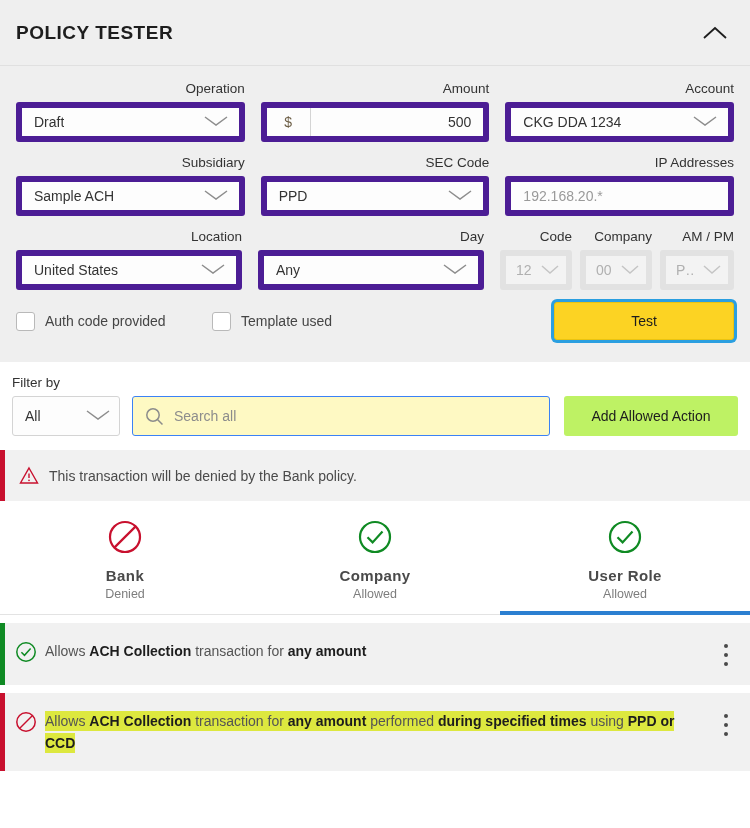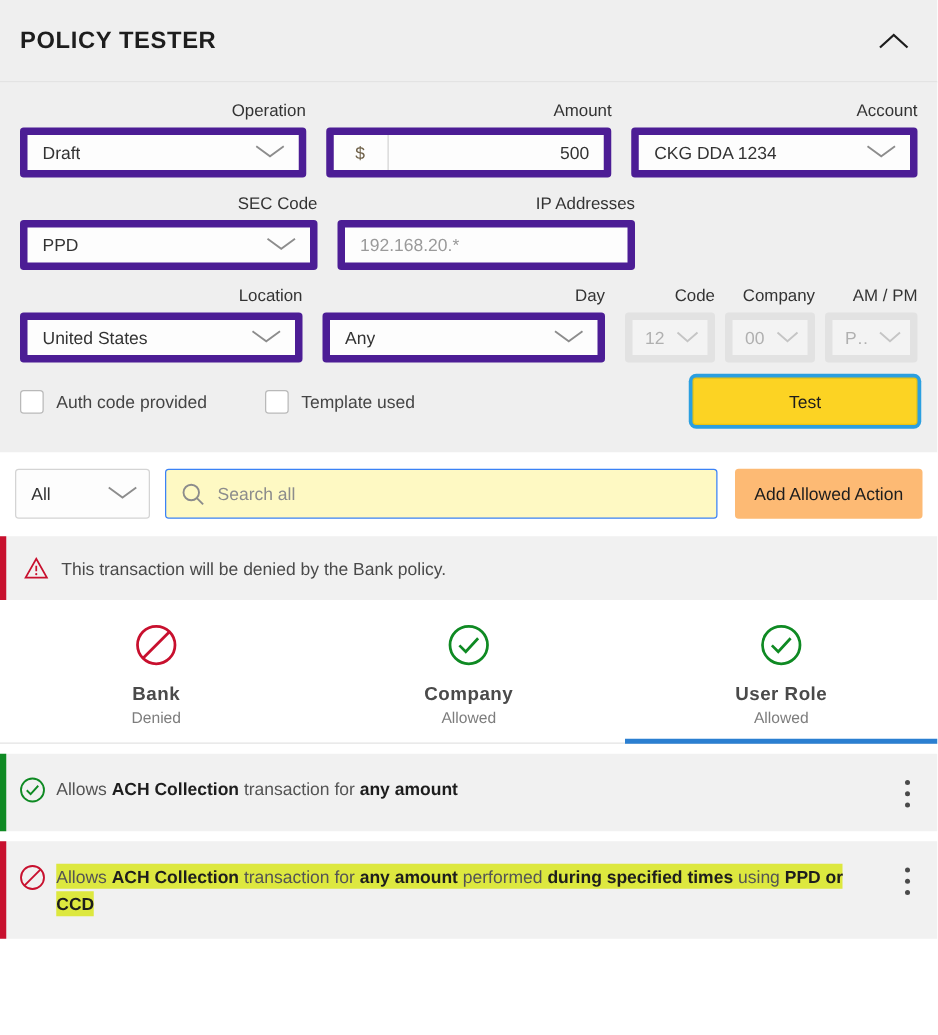--- a/index.html
+++ b/index.html
@@ -130,22 +130,22 @@
   }
   .search-box {
     flex: 1; height: 40px;
     background: #fef9c3; border: 1px solid #3b82f6; border-radius: 3px;
     display: flex; align-items: center; padding: 0 12px;
     margin-right: 14px;
   }
   .search-box .si { margin-right: 10px; display: flex; }
   .search-ph { font-size: 14px; color: #8c8c8c; }
   .btn-add {
-    width: 150px; height: 40px;
-    background: #fdba74; border: none; border-radius: 3px;
+    width: 174px; height: 40px;
+    background: #bef264; border: none; border-radius: 3px;
     display: flex; align-items: center; justify-content: center;
     font-size: 14px; color: #1d1d1d; cursor: pointer;
   }
 
   
   .alert {
     height: 51px;
     background: #f1f1f1;
     border-left: 5px solid #c8102e;
     display: flex; align-items: center;
@@ -244,20 +244,31 @@
         <span class="chev">
           <svg width="26" height="12" viewBox="0 0 26 12">
               <path d="M2 2 L13 10 L24 2" stroke="#8d8d8d" stroke-width="1.5" fill="none"></path>
             </svg>
         </span>
       </div>
     </div>
   </div>
 
   <div class="form-row">
+    <div class="fg col1">
+      <div class="fl">Subsidiary</div>
+      <div class="ctrl select">
+        <span class="val">Sample ACH</span>
+        <span class="chev">
+          <svg width="26" height="12" viewBox="0 0 26 12">
+              <path d="M2 2 L13 10 L24 2" stroke="#8d8d8d" stroke-width="1.5" fill="none"></path>
+            </svg>
+        </span>
+      </div>
+    </div>
     <div class="fg col2">
       <div class="fl">SEC Code</div>
       <div class="ctrl select">
         <span class="val">PPD</span>
         <span class="chev">
           <svg width="26" height="12" viewBox="0 0 26 12">
               <path d="M2 2 L13 10 L24 2" stroke="#8d8d8d" stroke-width="1.5" fill="none"></path>
             </svg>
         </span>
       </div>
@@ -337,20 +348,21 @@
     </div>
     <div class="cb-wrap second">
       <span class="cb-box"></span>
       <span class="cb-label">Template used</span>
     </div>
     <div class="btn-test">Test</div>
   </div>
 </div>
 
 <div class="filter-section">
+  <div class="filter-label">Filter by</div>
   <div class="filter-row">
     <div class="filter-select">
       <span>All</span>
       <span class="chev">
         <svg width="26" height="12" viewBox="0 0 26 12">
             <path d="M2 2 L13 10 L24 2" stroke="#8d8d8d" stroke-width="1.5" fill="none"></path>
           </svg>
       </span>
     </div>
     <div class="search-box">

